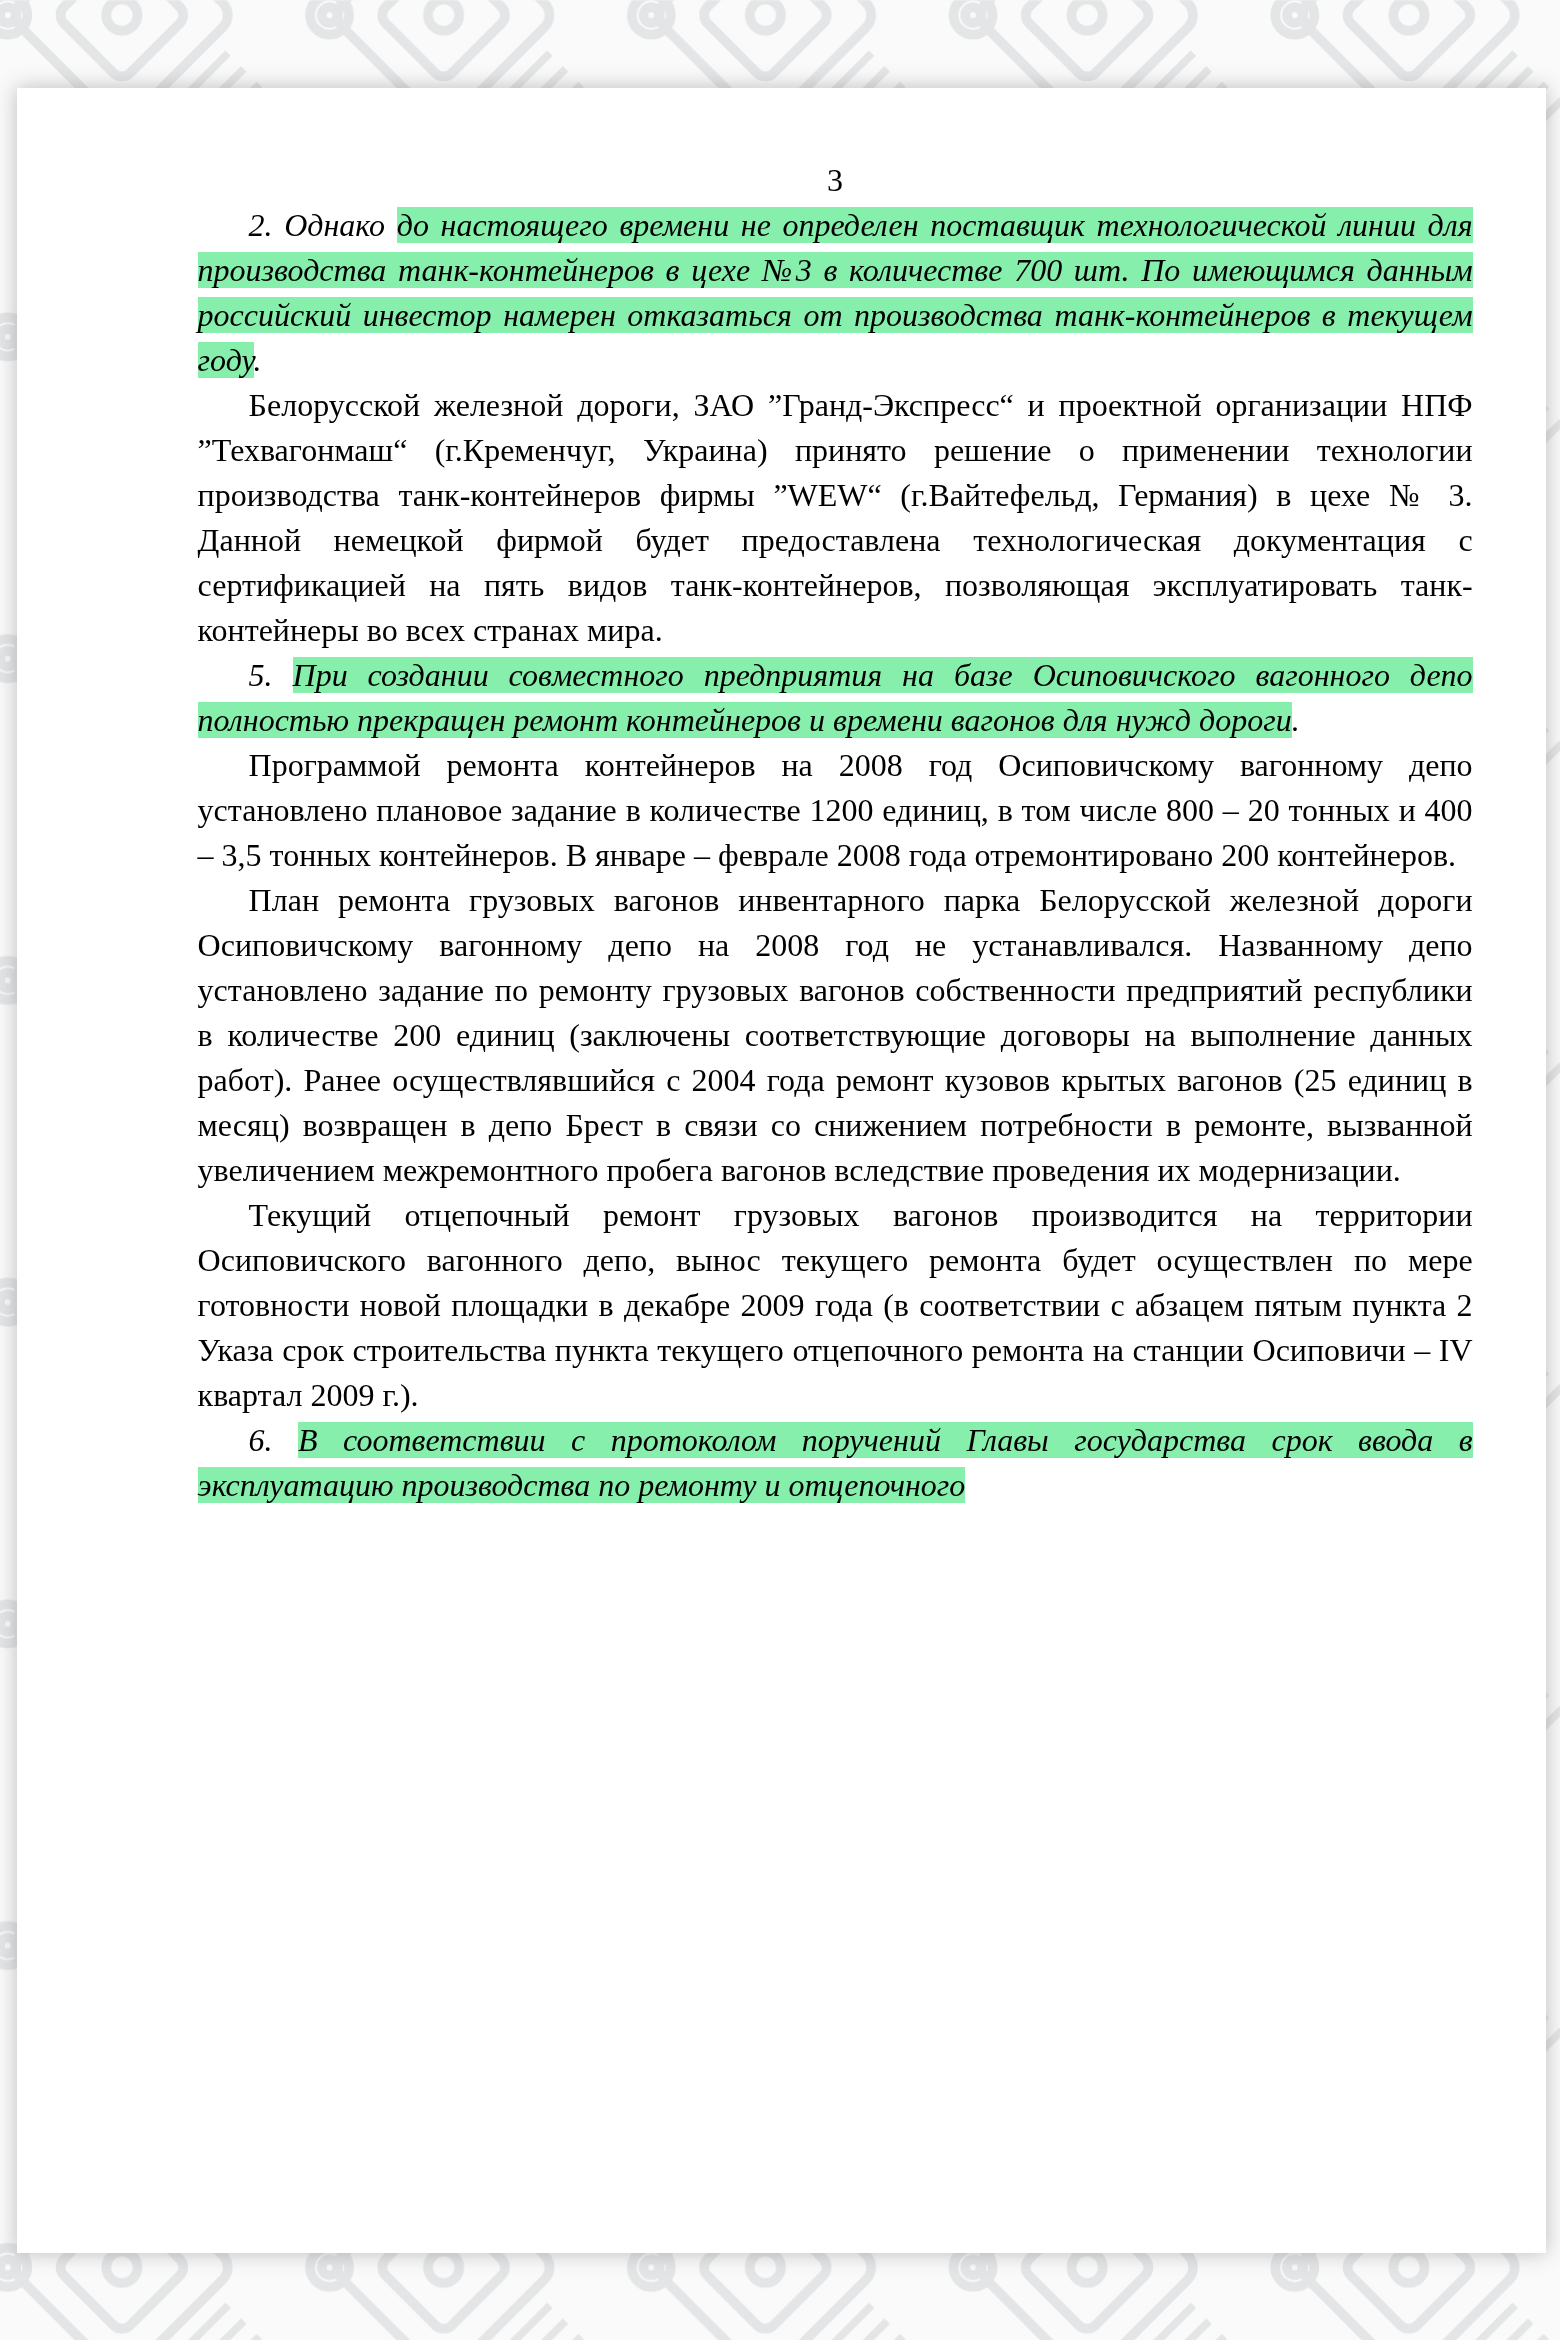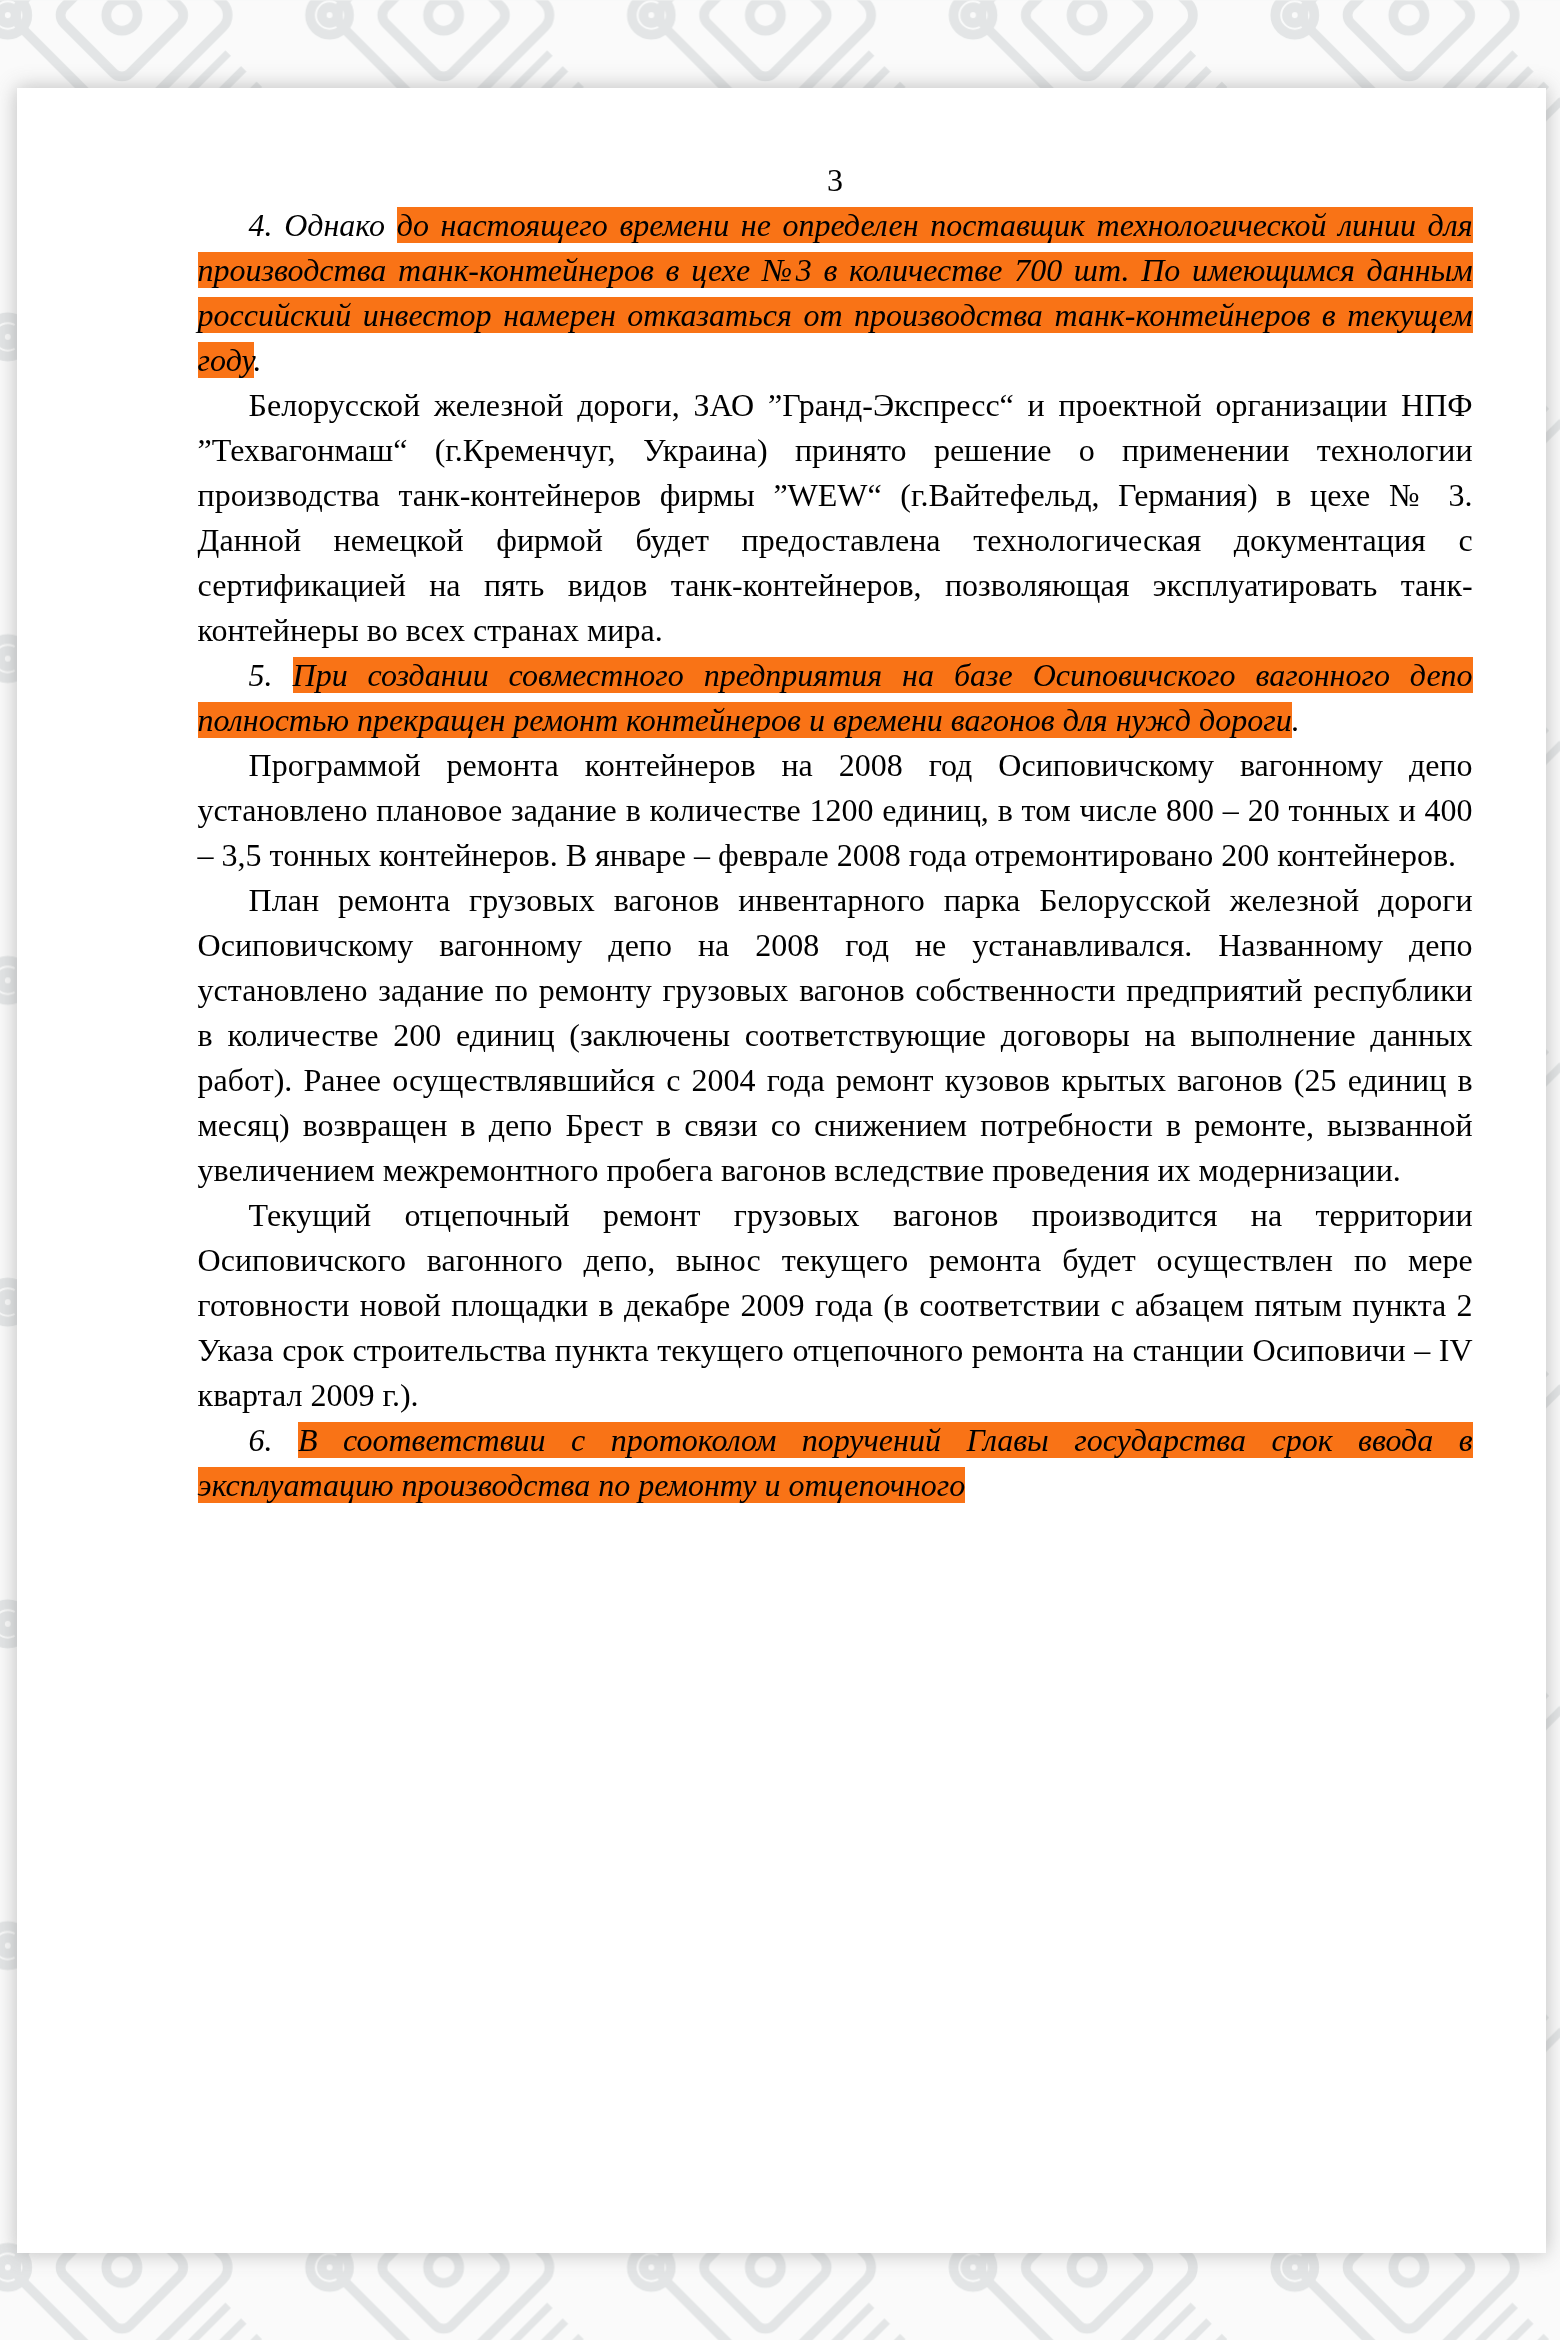--- a/index.html
+++ b/index.html
@@ -30,21 +30,21 @@
     line-height: 45px;
     text-align: justify;
   }
   .page-number {
     text-align: center;
     font-style: normal;
     margin: 0;
   }
   .para { margin: 0; text-indent: 51px; }
   .em-para { font-style: italic; }
-  .hl { background: #f97316; }
+  .hl { background: #86efac; }
 </style>
 </head>
 <body>
 
 <svg class="bg-pattern" xmlns="http://www.w3.org/2000/svg" width="1560" height="2341" viewBox="0 0 1600 2400" aria-hidden="true">
   <defs>
     <pattern id="bgpat" width="330" height="330" patternUnits="userSpaceOnUse" patternTransform="translate(-40 -150)">
       <g fill="none" stroke="#d5d8d9" stroke-width="10">
         <g transform="translate(165 165) rotate(45)">
           <rect x="-82" y="-82" width="164" height="164" rx="18"></rect>
@@ -64,21 +64,21 @@
   </defs>
   <rect x="0" y="0" width="1600" height="2400" fill="url(#bgpat)"></rect>
   <rect x="0" y="0" width="1600" height="2400" fill="#ffffff" opacity="0.35"></rect>
 </svg>
 
 <div class="page">
   <div class="content">
 
     <p class="page-number">3</p>
 
-    <p class="para em-para"><span>4. Однако </span><span class="hl">до настоящего времени не определен поставщик технологической линии для производства танк-контейнеров в цехе №3 в количестве 700 шт. По имеющимся данным российский инвестор намерен отказаться от производства танк-контейнеров в текущем году</span><span>.</span></p>
+    <p class="para em-para"><span>2. Однако </span><span class="hl">до настоящего времени не определен поставщик технологической линии для производства танк-контейнеров в цехе №3 в количестве 700 шт. По имеющимся данным российский инвестор намерен отказаться от производства танк-контейнеров в текущем году</span><span>.</span></p>
 
     <p class="para"><span>Белорусской железной дороги, ЗАО ”Гранд-Экспресс“ и проектной организации НПФ ”Техвагонмаш“ (г.Кременчуг, Украина) принято решение о применении технологии производства танк-контейнеров фирмы ”WEW“ (г.Вайтефельд, Германия) в цехе № 3. Данной немецкой фирмой будет предоставлена технологическая документация с сертификацией на пять видов танк-контейнеров, позволяющая эксплуатировать танк-контейнеры во всех странах мира.</span></p>
 
 
 
     <p class="para em-para"><span>5. </span><span class="hl">При создании совместного предприятия на базе Осиповичского вагонного депо полностью прекращен ремонт контейнеров и времени вагонов для нужд дороги</span><span>.</span></p>
 
     <p class="para"><span>Программой ремонта контейнеров на 2008 год Осиповичскому вагонному депо установлено плановое задание в количестве 1200 единиц, в том числе 800 – 20 тонных и 400 – 3,5 тонных контейнеров. В январе – феврале 2008 года отремонтировано 200 контейнеров.</span></p>
 
     <p class="para"><span>План ремонта грузовых вагонов инвентарного парка Белорусской железной дороги Осиповичскому вагонному депо на 2008 год не устанавливался. Названному депо установлено задание по ремонту грузовых вагонов собственности предприятий республики в количестве 200 единиц (заключены соответствующие договоры на выполнение данных работ). Ранее осуществлявшийся с 2004 года ремонт кузовов крытых вагонов (25 единиц в месяц) возвращен в депо Брест в связи со снижением потребности в ремонте, вызванной увеличением межремонтного пробега вагонов вследствие проведения их модернизации.</span></p>

